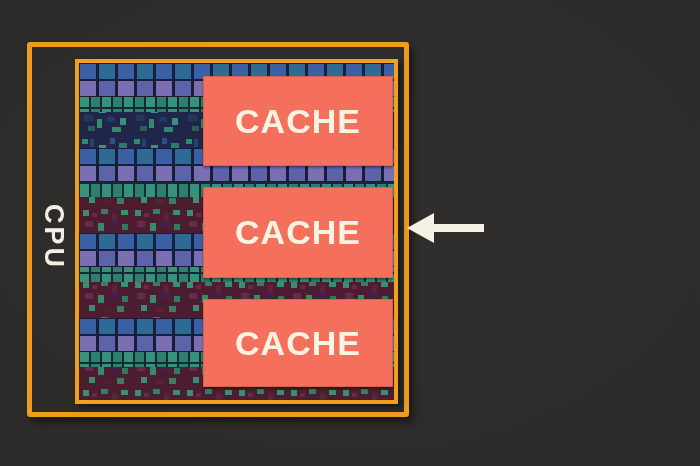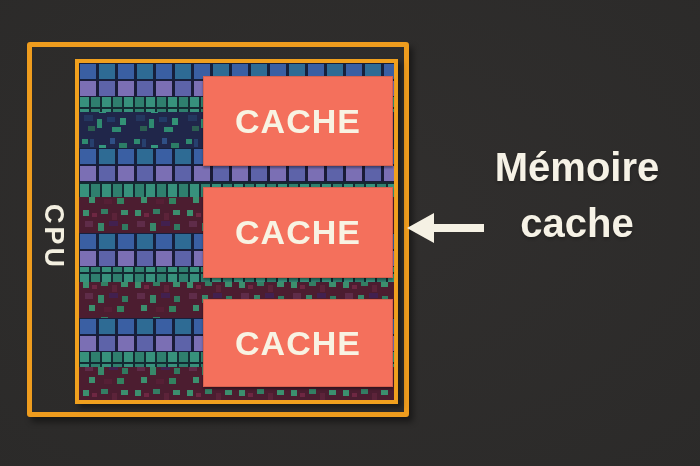--- a/index.html
+++ b/index.html
@@ -143,16 +143,14 @@
   <div class="cache-block cache-2">
     <span class="cache-text">CACHE</span>
   </div>
   <div class="cache-block cache-3">
     <span class="cache-text">CACHE</span>
   </div>
 
   <svg class="annotation-arrow" viewBox="0 0 90 48" aria-hidden="true">
     <polygon points="7,24 34,9 34,20 84,20 84,28 34,28 34,39" fill="#f5f1e4"></polygon>
   </svg>
-  <div class="annotation-label">Mémoire
-cache</div>
 
 </div>
 
 </body></html>

